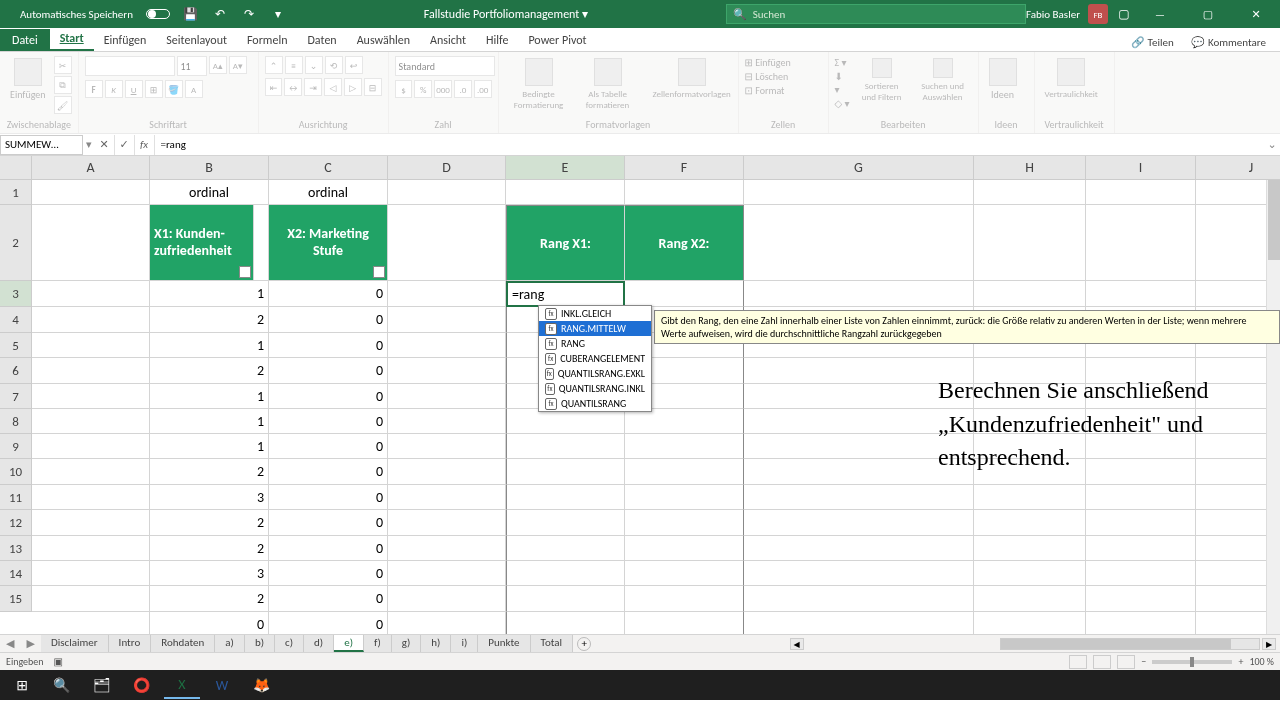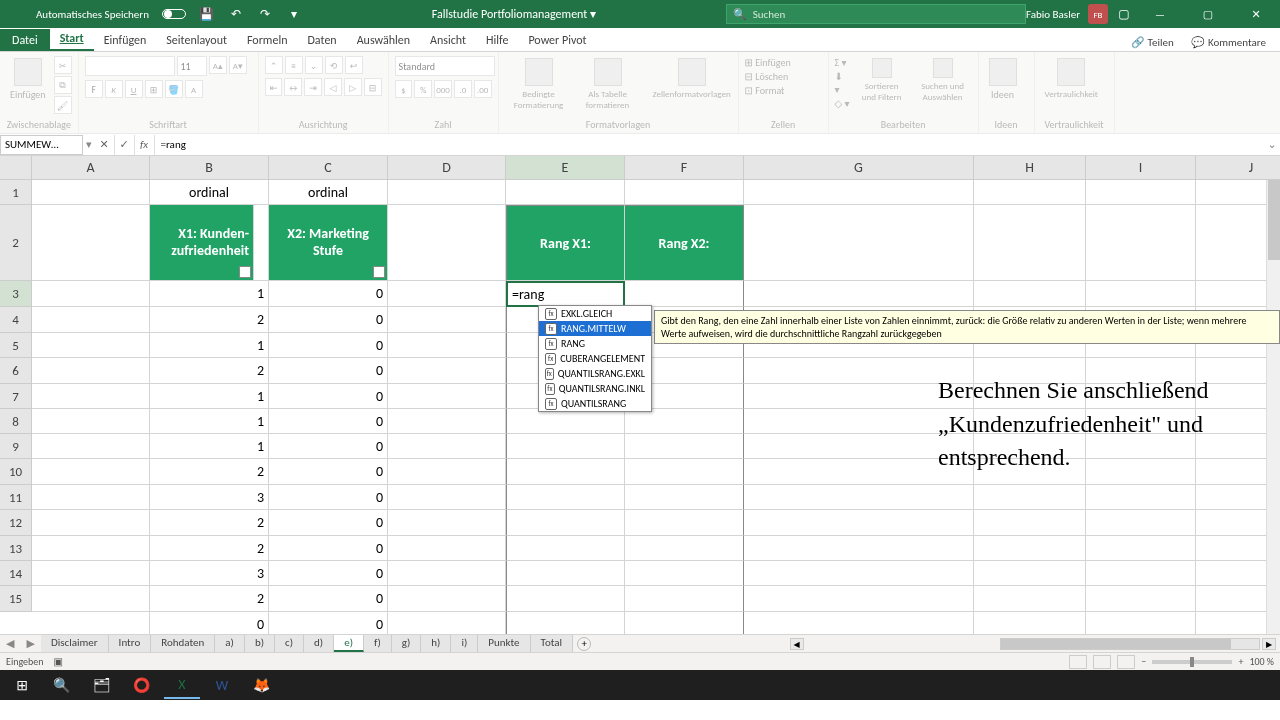--- a/index.html
+++ b/index.html
@@ -1,20 +1,20 @@
 <!DOCTYPE html>
 <html><head>
 <meta charset="utf-8">
 <style>
 * { margin: 0; padding: 0; box-sizing: border-box; font-family: "Segoe UI", Calibri, sans-serif; }
 body { background: #fff; overflow: hidden; width: 1280px; height: 720px; }
 
 
 .titlebar { height: 28px; background: #217346; display: flex; align-items: center; color: #fff; font-size: 11px; }
-.titlebar-left { display: flex; align-items: center; gap: 13px; padding-left: 20px; margin-left: 16px; }
+.titlebar-left { display: flex; align-items: center; gap: 13px; padding-left: 20px; }
 .toggle-off { width: 24px; height: 10px; border: 1px solid #fff; border-radius: 5px; position: relative; }
 .toggle-off::after { content: ""; position: absolute; width: 8px; height: 8px; background: #fff; border-radius: 50%; left: 1px; top: 0; }
 .tb-icon { width: 16px; height: 16px; display: flex; align-items: center; justify-content: center; font-size: 12px; cursor: pointer; }
 .title-center { flex: 1; text-align: center; font-size: 12px; }
 .searchbox { width: 300px; height: 20px; background: #2e8b57; border: 1px solid #3da56a; display: flex; align-items: center; padding: 0 6px; gap: 6px; color: #d4e8d4; font-size: 11px; }
 .titlebar-right { display: flex; align-items: center; gap: 8px; padding-right: 4px; }
 .user-badge { background: #c0504d; width: 20px; height: 20px; border-radius: 3px; display: flex; align-items: center; justify-content: center; font-size: 9px; }
 .win-btn { width: 40px; height: 28px; display: flex; align-items: center; justify-content: center; cursor: pointer; }
 
 
@@ -484,21 +484,21 @@
       <div class="cell " style="left: 237px; top: 432px; width: 119px; height: 25px;"></div>
       <div class="cell " style="left: 356px; top: 432px; width: 118px; height: 25px;"></div>
       <div class="cell " style="left: 474px; top: 432px; width: 119px; height: 25px;"></div>
       <div class="cell " style="left: 593px; top: 432px; width: 119px; height: 25px;"></div>
       <div class="cell " style="left: 712px; top: 432px; width: 230px; height: 25px;"></div>
       <div class="cell " style="left: 942px; top: 432px; width: 112px; height: 25px;"></div>
       <div class="cell " style="left: 1054px; top: 432px; width: 110px; height: 25px;"></div>
       <div class="cell " style="left: 1164px; top: 432px; width: 111px; height: 25px;"></div>
       <div class="cell center" style="left: 118px; top: 0px; width: 119px; height: 25px;">ordinal</div>
       <div class="cell center" style="left: 237px; top: 0px; width: 119px; height: 25px;">ordinal</div>
-      <div class="cell green-header" style="left: 118px; top: 25px; width: 104px; height: 76px; white-space: normal; line-height: 1.2; text-align: right;">X1: Kunden-zufriedenheit<div class="filter-btn">▾</div></div>
+      <div class="cell green-header" style="left: 118px; top: 25px; width: 104px; height: 76px; white-space: normal; line-height: 1.2; text-align: left;">X1: Kunden-zufriedenheit<div class="filter-btn">▾</div></div>
       <div class="cell green-header" style="left: 237px; top: 25px; width: 119px; height: 76px; white-space: normal; line-height: 1.2; text-align: center;">X2: Marketing Stufe<div class="filter-btn">▾</div></div>
       <div class="cell green-header" style="left: 474px; top: 25px; width: 119px; height: 76px; border-top: 1px solid rgb(136, 136, 136); border-left: 1px solid rgb(136, 136, 136);">Rang X1:</div>
       <div class="cell green-header" style="left: 593px; top: 25px; width: 119px; height: 76px; border-top: 1px solid rgb(136, 136, 136); border-right: 1px solid rgb(136, 136, 136);">Rang X2:</div>
       <div class="cell right" style="left: 118px; top: 101px; width: 119px; height: 26px;">1</div>
       <div class="cell right" style="left: 118px; top: 127px; width: 119px; height: 26px;">2</div>
       <div class="cell right" style="left: 118px; top: 153px; width: 119px; height: 25px;">1</div>
       <div class="cell right" style="left: 118px; top: 178px; width: 119px; height: 26px;">2</div>
       <div class="cell right" style="left: 118px; top: 204px; width: 119px; height: 25px;">1</div>
       <div class="cell right" style="left: 118px; top: 229px; width: 119px; height: 25px;">1</div>
       <div class="cell right" style="left: 118px; top: 254px; width: 119px; height: 25px;">1</div>
@@ -553,21 +553,21 @@
       <div class="cell " style="left: 593px; top: 432px; width: 119px; height: 25px; border-right: 1px solid rgb(136, 136, 136);"></div>
       <div class="cell editing" style="left: 474px; top: 101px; width: 119px; height: 26px; z-index: 10;">=rang</div>
     </div>
   <div class="vscroll">
       <div class="vscroll-thumb"></div>
     </div>
 
   <div class="ac-list" id="aclist" style="left:538px;top:149px;width:114px">
       <div class="ac-item">
         <span class="ac-icon">fx</span>
-        <span>EXKL.GLEICH</span>
+        <span>INKL.GLEICH</span>
       </div>
       <div class="ac-item sel">
         <span class="ac-icon">fx</span>
         <span>RANG.MITTELW</span>
       </div>
       <div class="ac-item">
         <span class="ac-icon">fx</span>
         <span>RANG</span>
       </div>
       <div class="ac-item">

